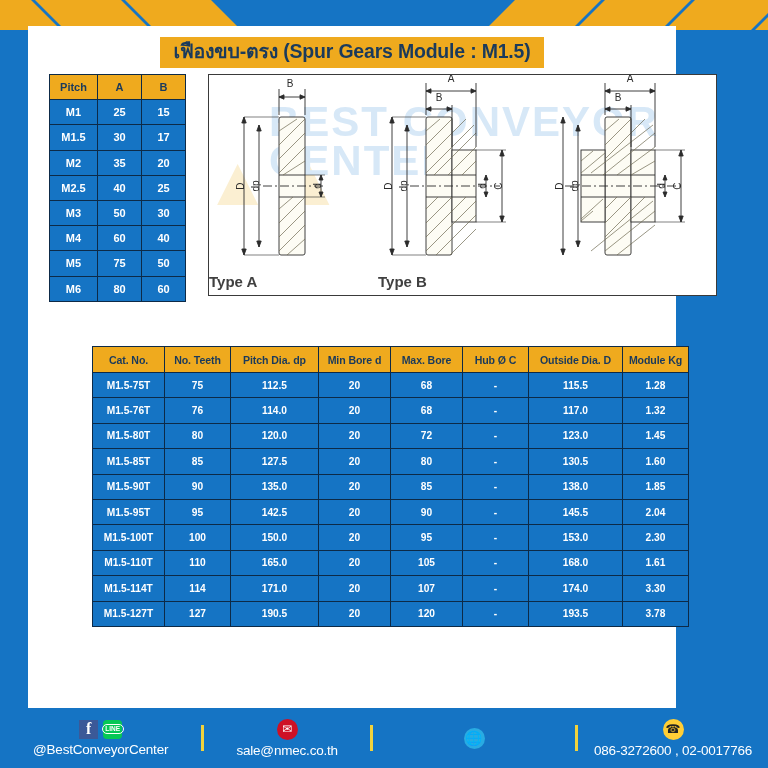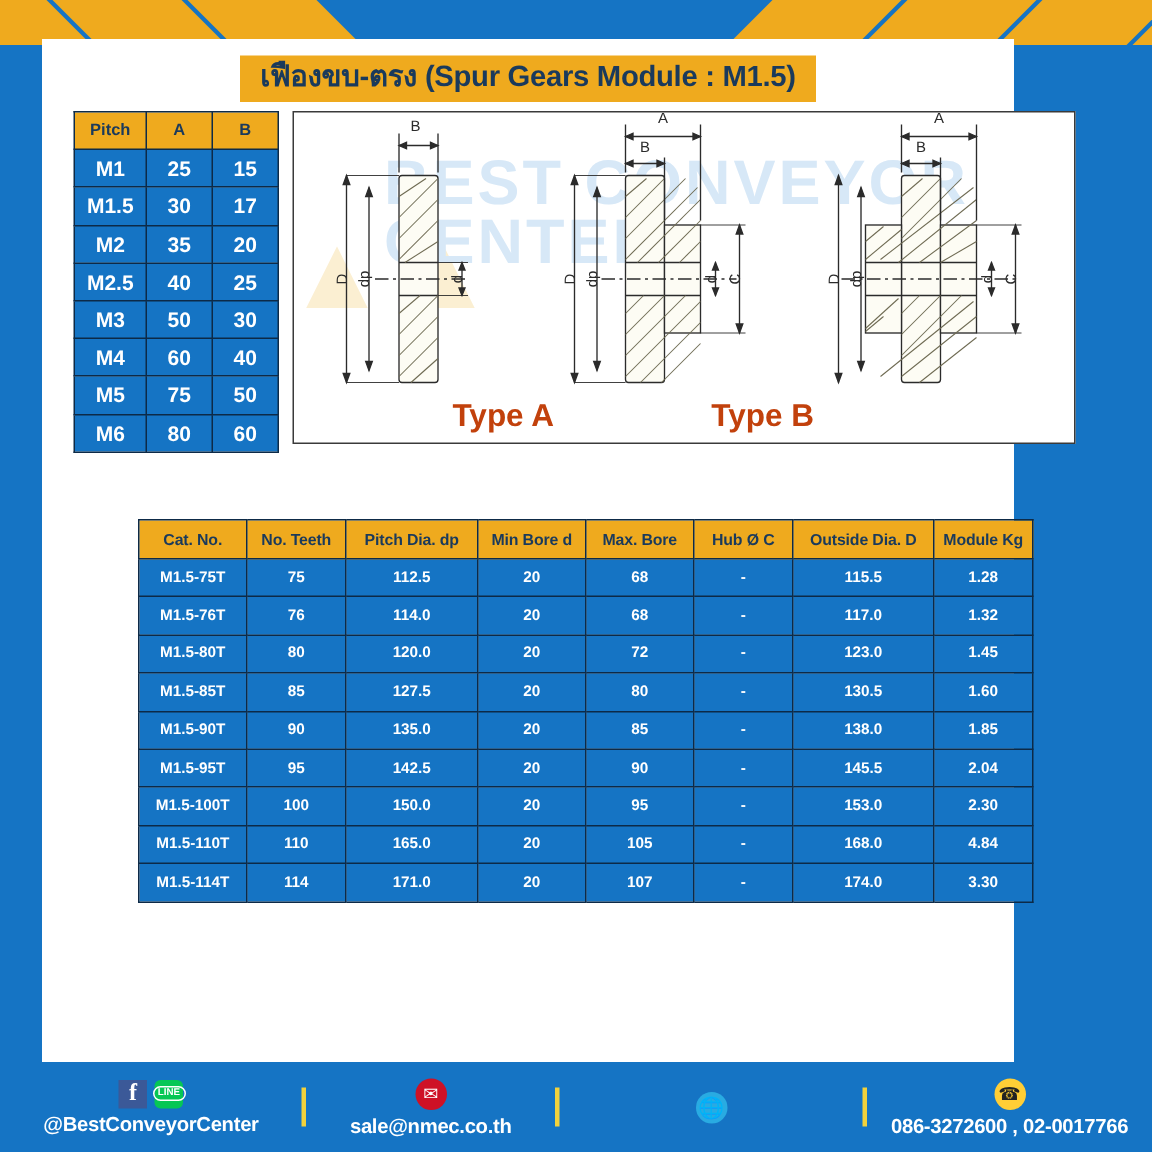--- a/index.html
+++ b/index.html
@@ -42,29 +42,30 @@
     letter-spacing: -0.2px;
     padding: 4px 13px 5px 13px;
     line-height: 1.12;
   }
 
   
   .upper {
     position: absolute; left: 21px; top: 48px;
     width: 668px; height: 222px;
     display: flex;
+    gap: 13px;
   }
 
   
   .pitch-table { border-collapse: collapse; }
   .pitch-table th, .pitch-table td {
     border: 1.3px solid #0D2A47;
     width: 44px; height: 25.2px;
     text-align: center; vertical-align: middle;
-    font-size: 14px; font-weight: bold;
+    font-size: 11px; font-weight: bold;
   }
   .pitch-table th {
     background: #EFAA1E; color: #1A3A5C;
     font-size: 11px;
   }
   .pitch-table td { background: #1574C4; color: #FFFFFF; }
   .pitch-table th.c-pitch, .pitch-table td.c-pitch { width: 48px; }
 
   
   .diagram-panel {
@@ -91,22 +92,22 @@
   .dgrid {
     position: absolute; inset: 0;
     display: flex;
   }
   .dcell {
     flex: 1; position: relative;
   }
   .dcell svg { position: absolute; left: 0; top: 0; }
   .type-label {
     position: absolute; bottom: 5px; left: 0; right: 0;
-    text-align: right;
-    color: #c2410c; font-size: 21px; font-weight: bold;
+    text-align: left;
+    color: #404040; font-size: 15px; font-weight: bold;
   }
 
   
   .main-table-wrap {
     position: absolute; left: 64px; top: 320px;
     width: 586px;
   }
   table.main {
     border-collapse: collapse;
     width: 586px;
@@ -130,21 +131,21 @@
     position: absolute; left: 0; bottom: 0;
     width: 768px; height: 60px;
     display: flex; align-items: center;
     color: #FFFFFF;
   }
   .fitem {
     display: flex; flex-direction: column;
     align-items: center; justify-content: center;
     gap: 3px;
   }
-  .fitem .ftext { font-size: 13.5px; font-weight: bold; letter-spacing: -0.2px; }
+  .fitem .ftext { font-size: 13.5px; font-weight: normal; letter-spacing: -0.2px; }
   .ficons { display: flex; gap: 5px; align-items: center; }
   .fb-icon {
     width: 19px; height: 19px; background: #3B5998;
     display: flex; align-items: center; justify-content: center;
     color: #fff; font-size: 16px; font-weight: bold;
     font-family: "Liberation Serif", serif;
   }
   .line-icon {
     width: 19px; height: 19px; background: #06C755; border-radius: 4px;
     display: flex; align-items: center; justify-content: center;
@@ -554,31 +555,41 @@
             <td>2.30</td>
           </tr>
           <tr>
             <td>M1.5-110T</td>
             <td>110</td>
             <td>165.0</td>
             <td>20</td>
             <td>105</td>
             <td>-</td>
             <td>168.0</td>
-            <td>4.84</td>
+            <td>1.61</td>
           </tr>
           <tr>
             <td>M1.5-114T</td>
             <td>114</td>
             <td>171.0</td>
             <td>20</td>
             <td>107</td>
             <td>-</td>
             <td>174.0</td>
             <td>3.30</td>
+          </tr>
+          <tr>
+            <td>M1.5-127T</td>
+            <td>127</td>
+            <td>190.5</td>
+            <td>20</td>
+            <td>120</td>
+            <td>-</td>
+            <td>193.5</td>
+            <td>3.78</td>
           </tr>
         </tbody>
     </table>
   </div>
 </div>
 
 <div class="footer">
   <div class="fitem f1">
     <div class="ficons">
       <span class="fb-icon">f</span>

